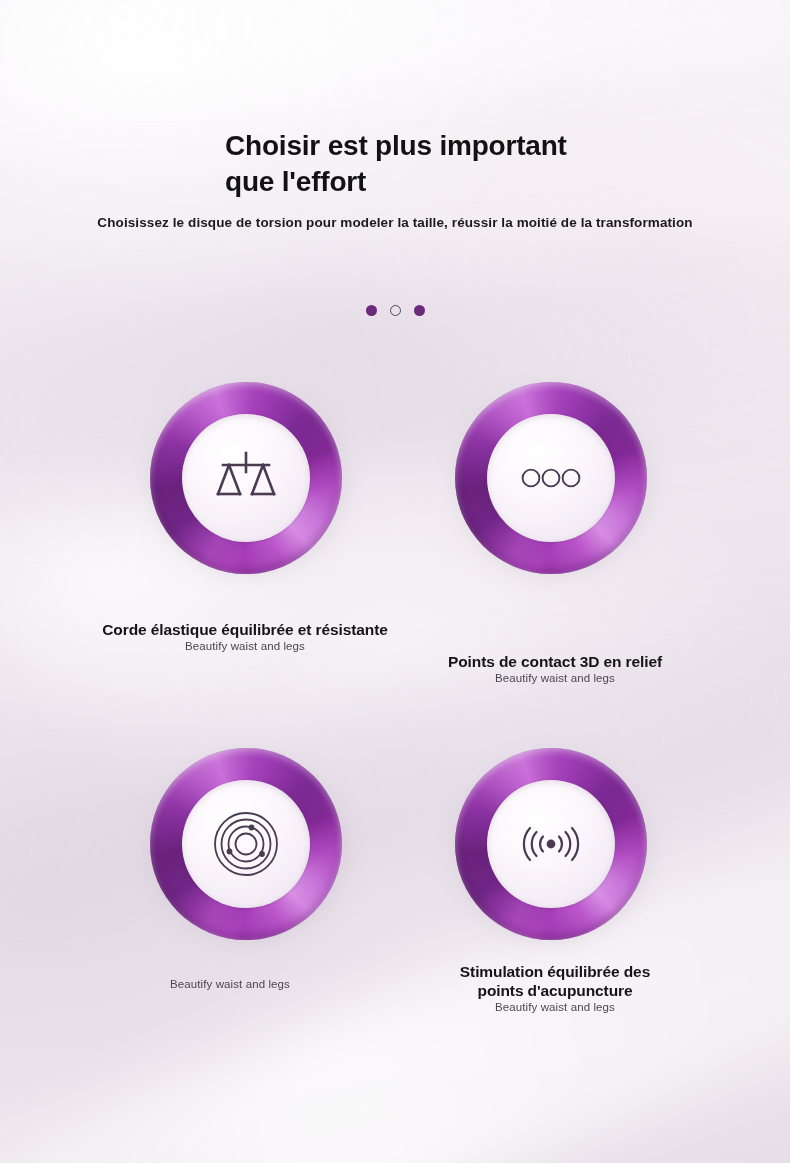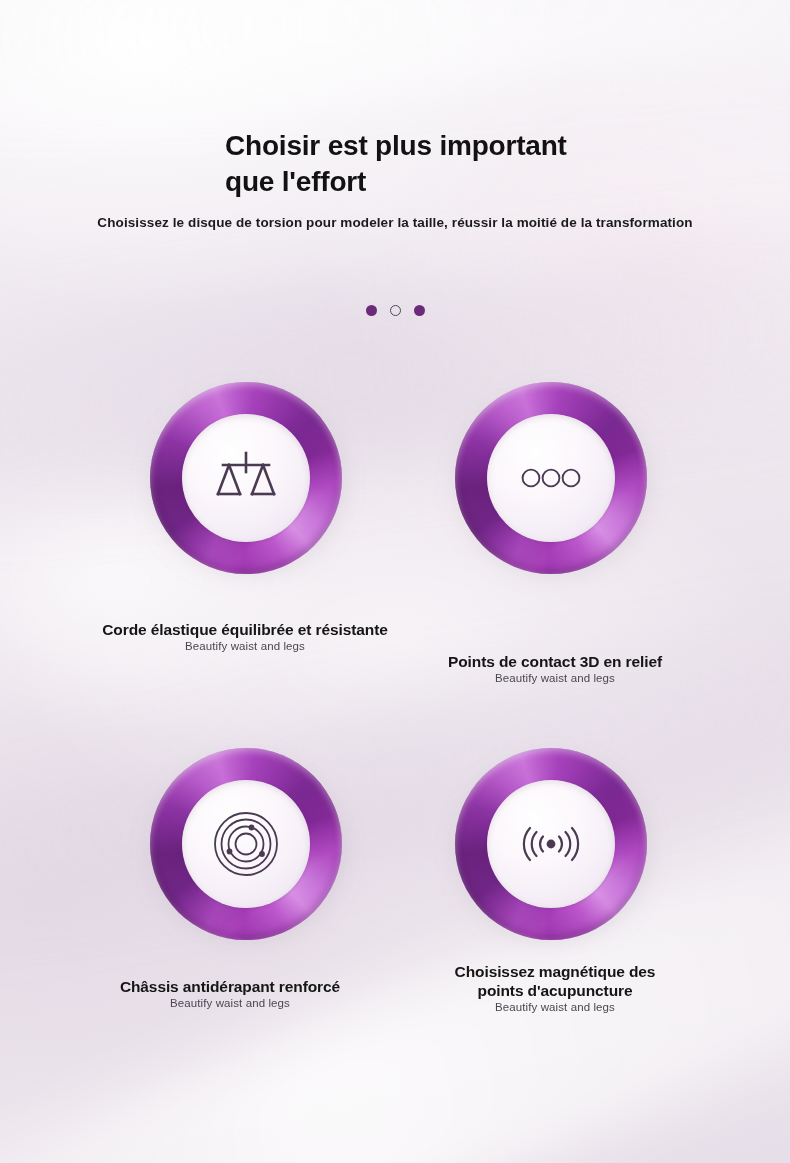--- a/index.html
+++ b/index.html
@@ -287,24 +287,23 @@
       <div class="cap-title">Corde élastique équilibrée et résistante</div>
       <div class="cap-sub">Beautify waist and legs</div>
     </div>
 
     <div class="caption cap-1">
       <div class="cap-title">Points de contact 3D en relief</div>
       <div class="cap-sub">Beautify waist and legs</div>
     </div>
 
     <div class="caption cap-2">
-      <div class="cap-title">Châssis antidérapant renforcé</div>
       <div class="cap-sub">Beautify waist and legs</div>
     </div>
 
     <div class="caption cap-3">
-      <div class="cap-title">Choisissez magnétique des
+      <div class="cap-title">Stimulation équilibrée des
 points d'acupuncture</div>
       <div class="cap-sub">Beautify waist and legs</div>
     </div>
 
   </div>
 </div>
 
 </body></html>

